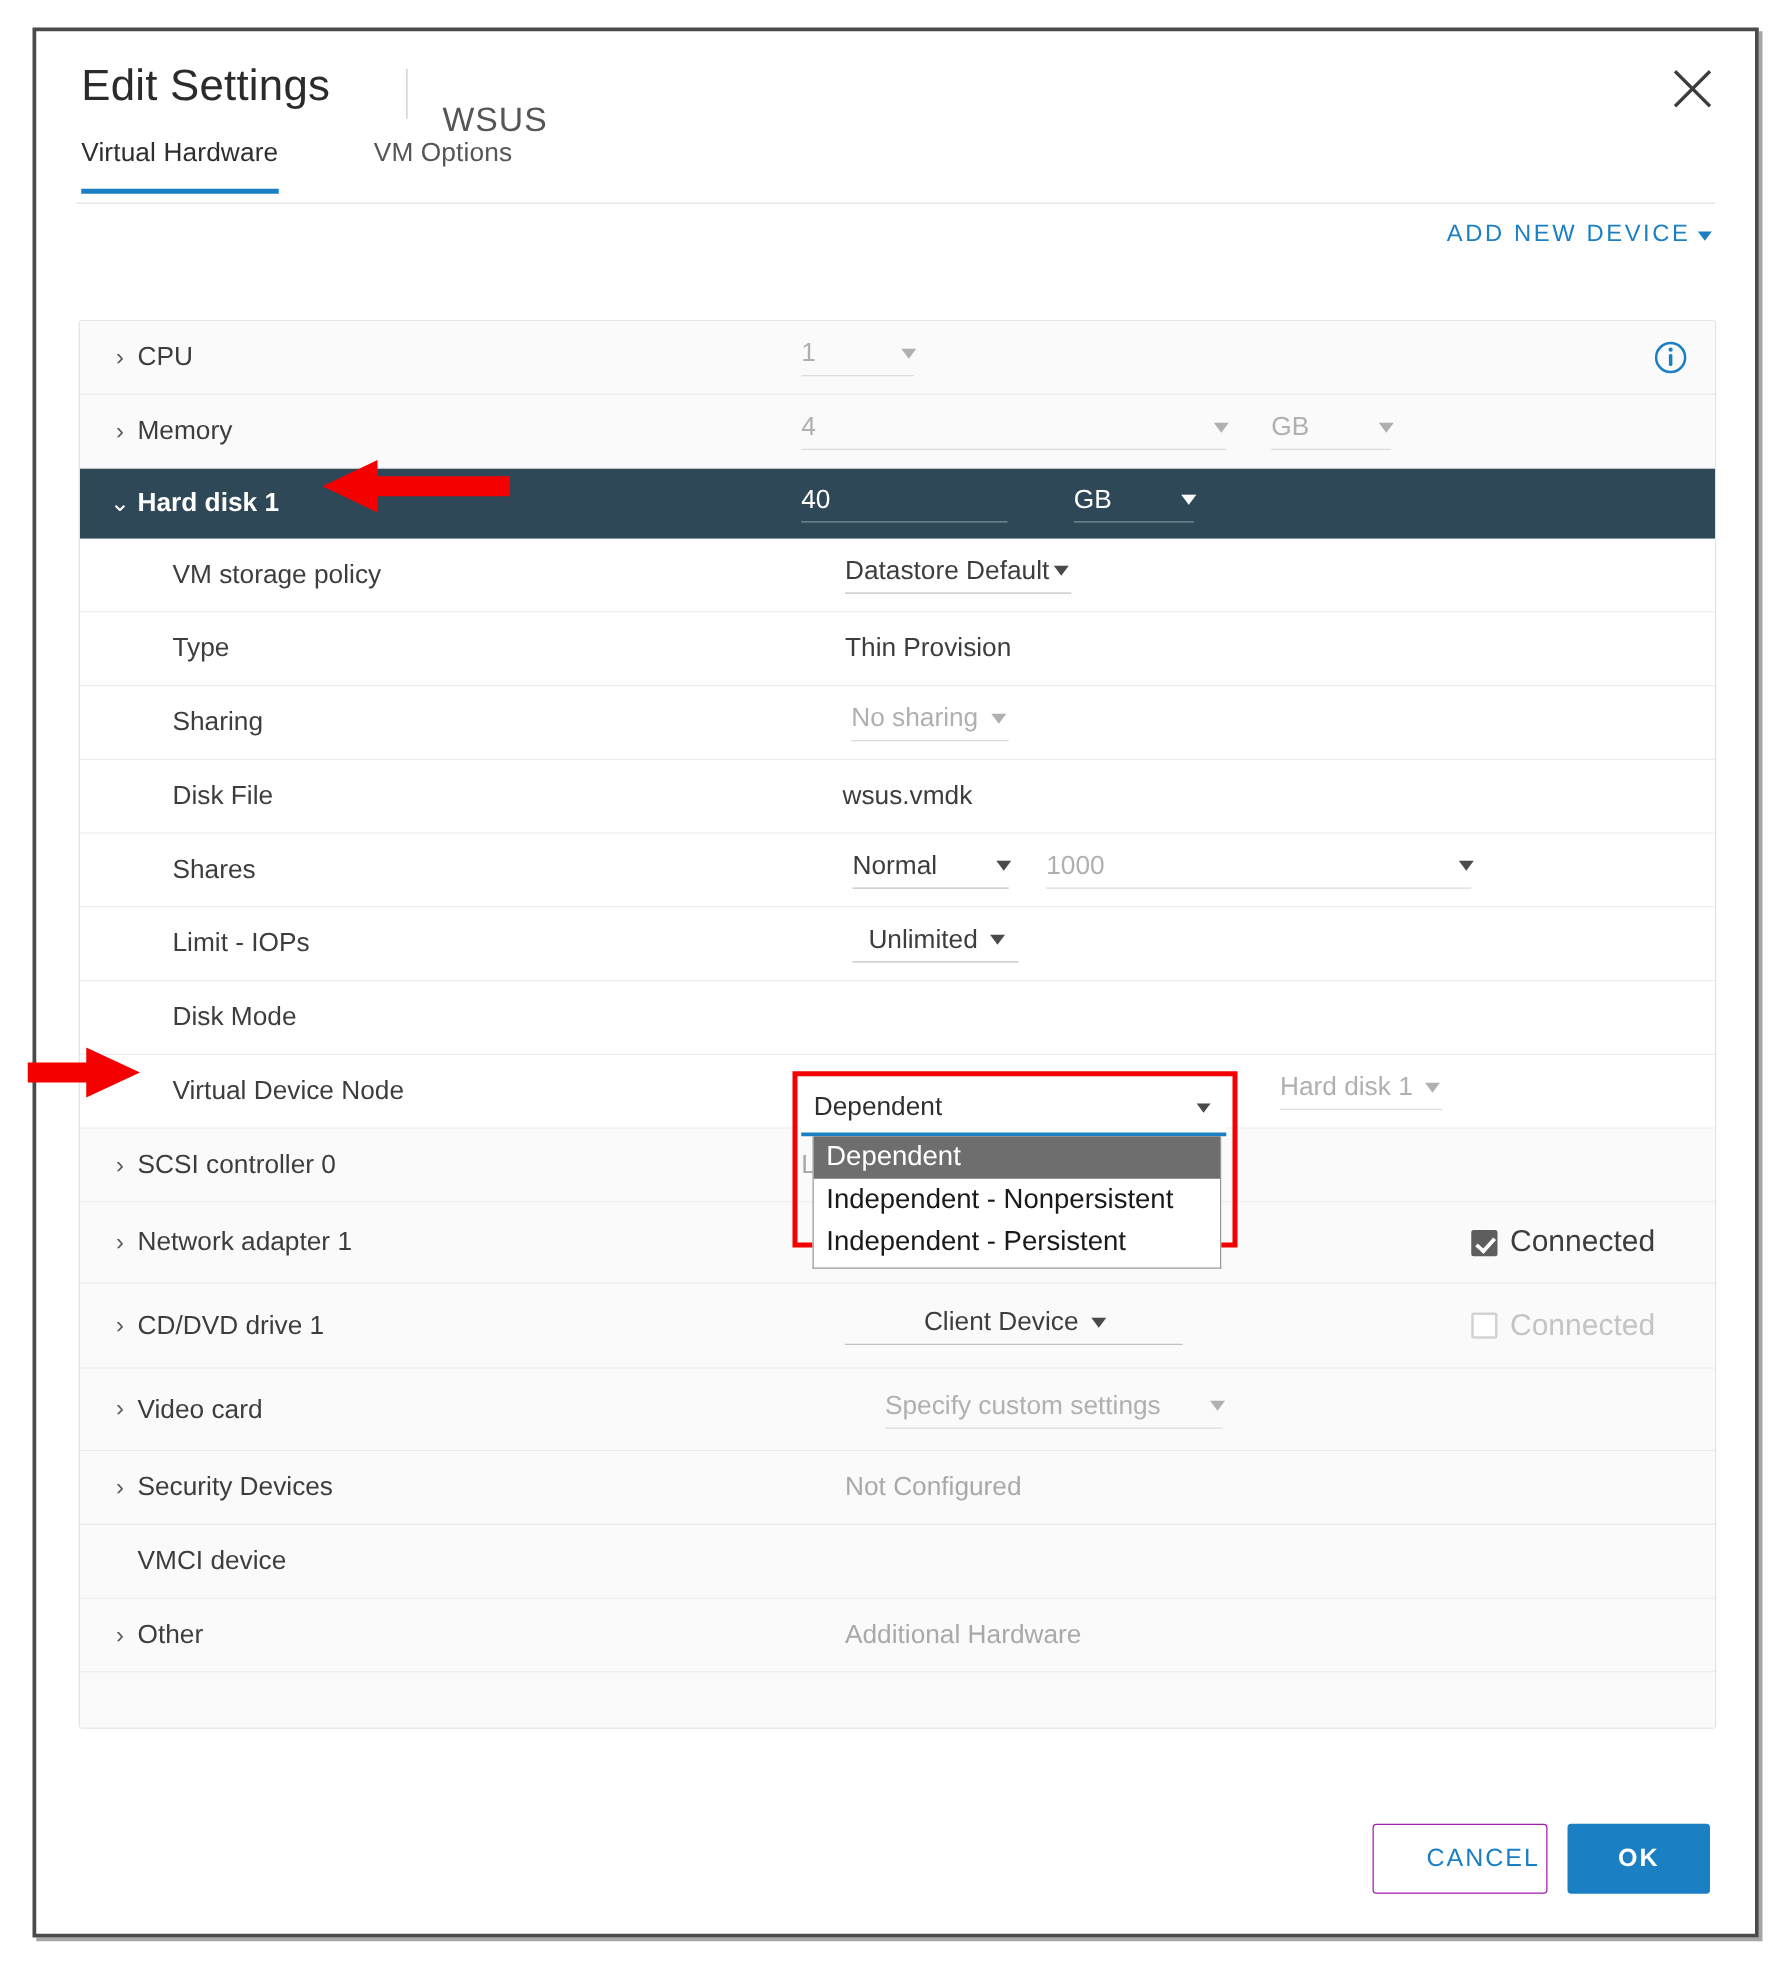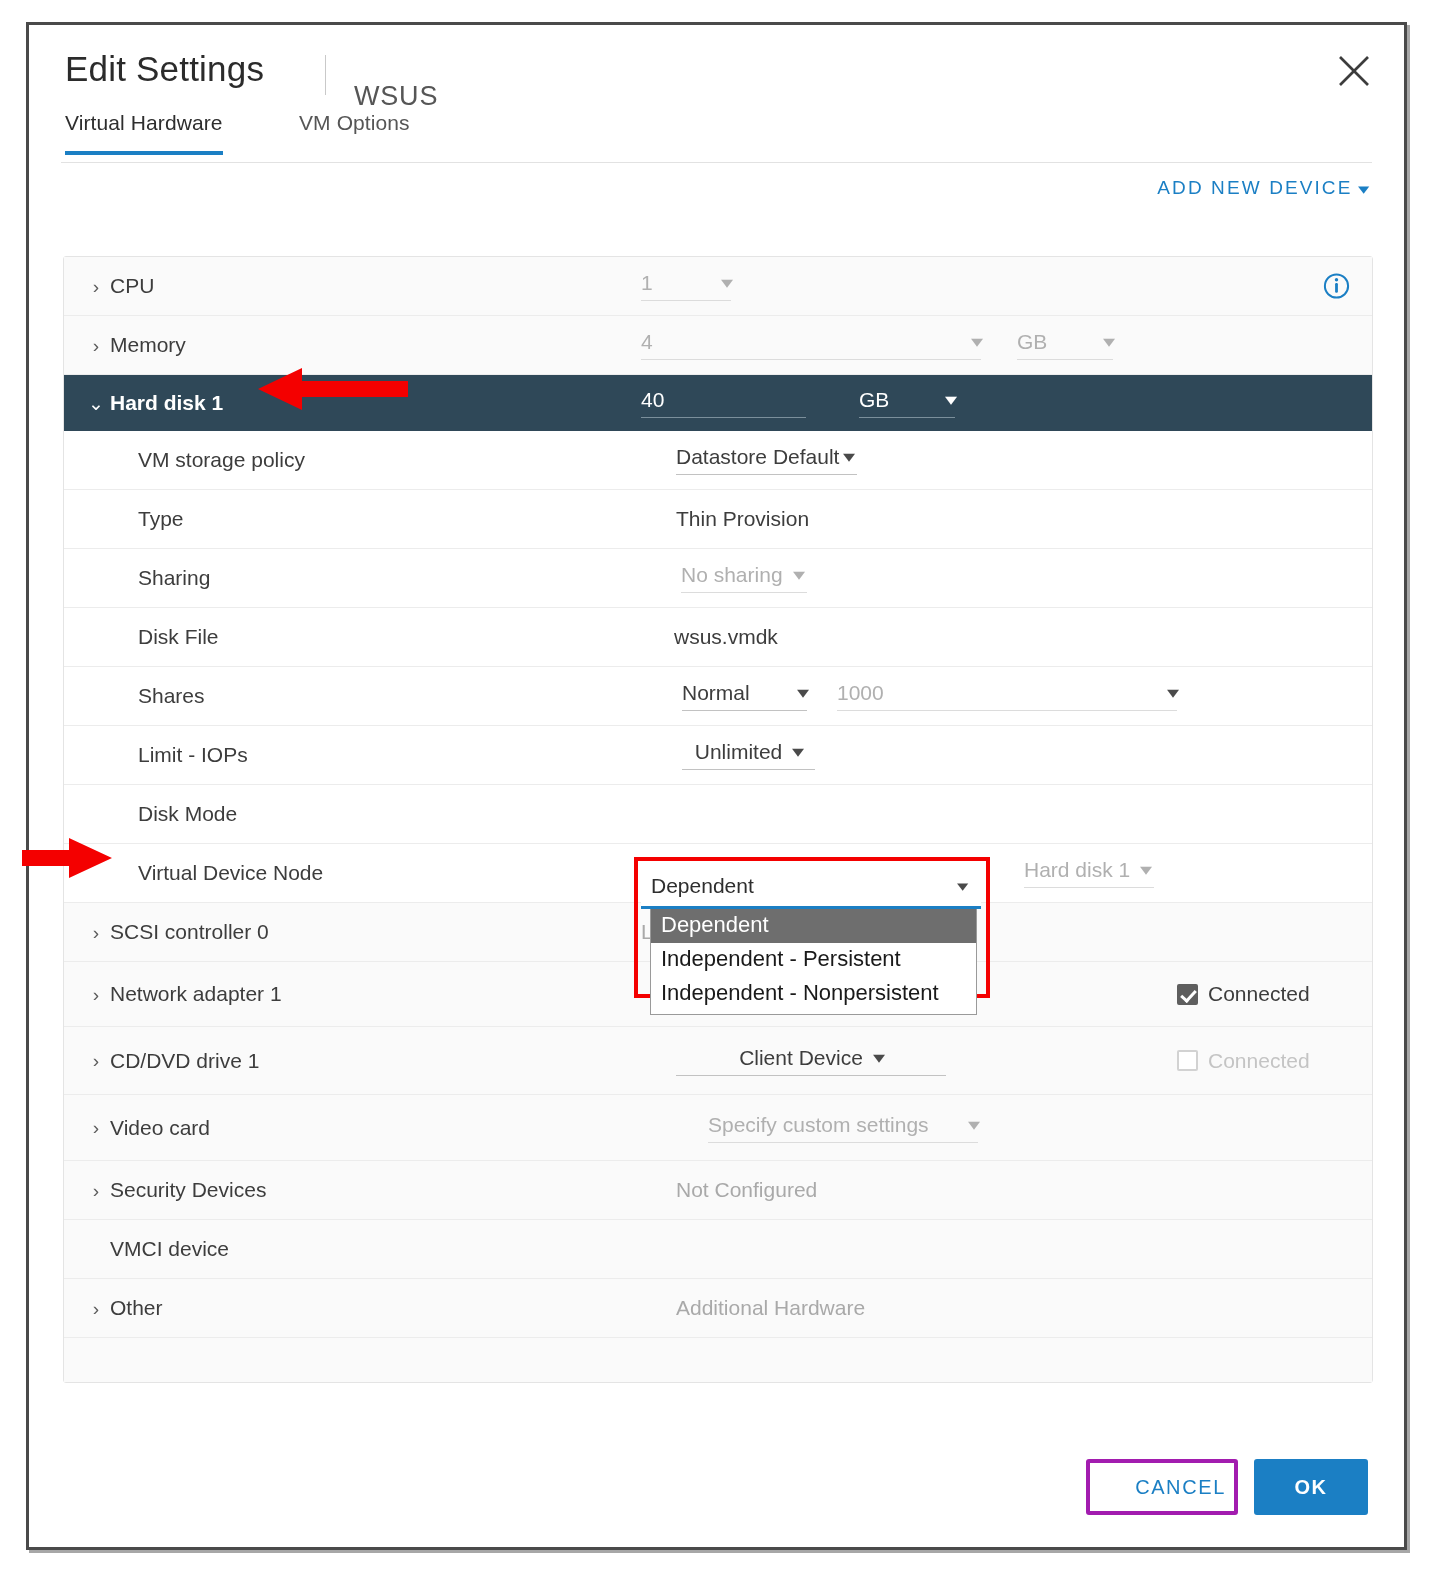--- a/index.html
+++ b/index.html
@@ -218,21 +218,21 @@
     cursor: pointer;
   }
 
   
   .cbwrap {
     position: absolute;
     left: 1113px;
     display: flex;
     align-items: center;
     gap: 10px;
-    font-size: 21px;
+    font-size: 24px;
     color: #3d3d3d;
     cursor: pointer;
     text-align: right;
   }
   .cbox {
     width: 21px; height: 21px;
     border: 2px solid #8a8a8a;
     border-radius: 2px;
     box-sizing: border-box;
     background: #fff;
@@ -334,23 +334,23 @@
     align-items: center;
     justify-content: center;
     font-size: 20px;
     letter-spacing: 1.6px;
     cursor: pointer;
     box-sizing: border-box;
     border-radius: 3px;
   }
   .btn-cancel {
     right: 166px;
-    width: 152px;
+    width: 140px;
     background: #ffffff;
-    border: 4px solid #a21caf;
+    border: 1px solid #a21caf;
     color: #1b7fc4;
     padding-left: 37px;
   }
   .btn-ok {
     right: 36px;
     width: 114px;
     background: #1b7fc4;
     border: 2px solid #1b7fc4;
     color: #ffffff;
     font-weight: 600;
@@ -579,22 +579,22 @@
     <div class="drow spacer last"></div>
   </div>
 
   <div class="diskmode-select">
     <span>Dependent</span>
     <span class="caret-glyph" style="color:#4a4a4a;">▾</span>
   </div>
 
   <div class="dropdown-list">
     <div class="dd-item selected">Dependent</div>
+    <div class="dd-item">Independent - Nonpersistent</div>
     <div class="dd-item">Independent - Persistent</div>
-    <div class="dd-item">Independent - Nonpersistent</div>
   </div>
 
   <div class="diskmode-highlight"></div>
 
   <div class="footer">
     <div class="btn btn-cancel">CANCEL</div>
     <div class="btn btn-ok">OK</div>
   </div>
 
 </div>

